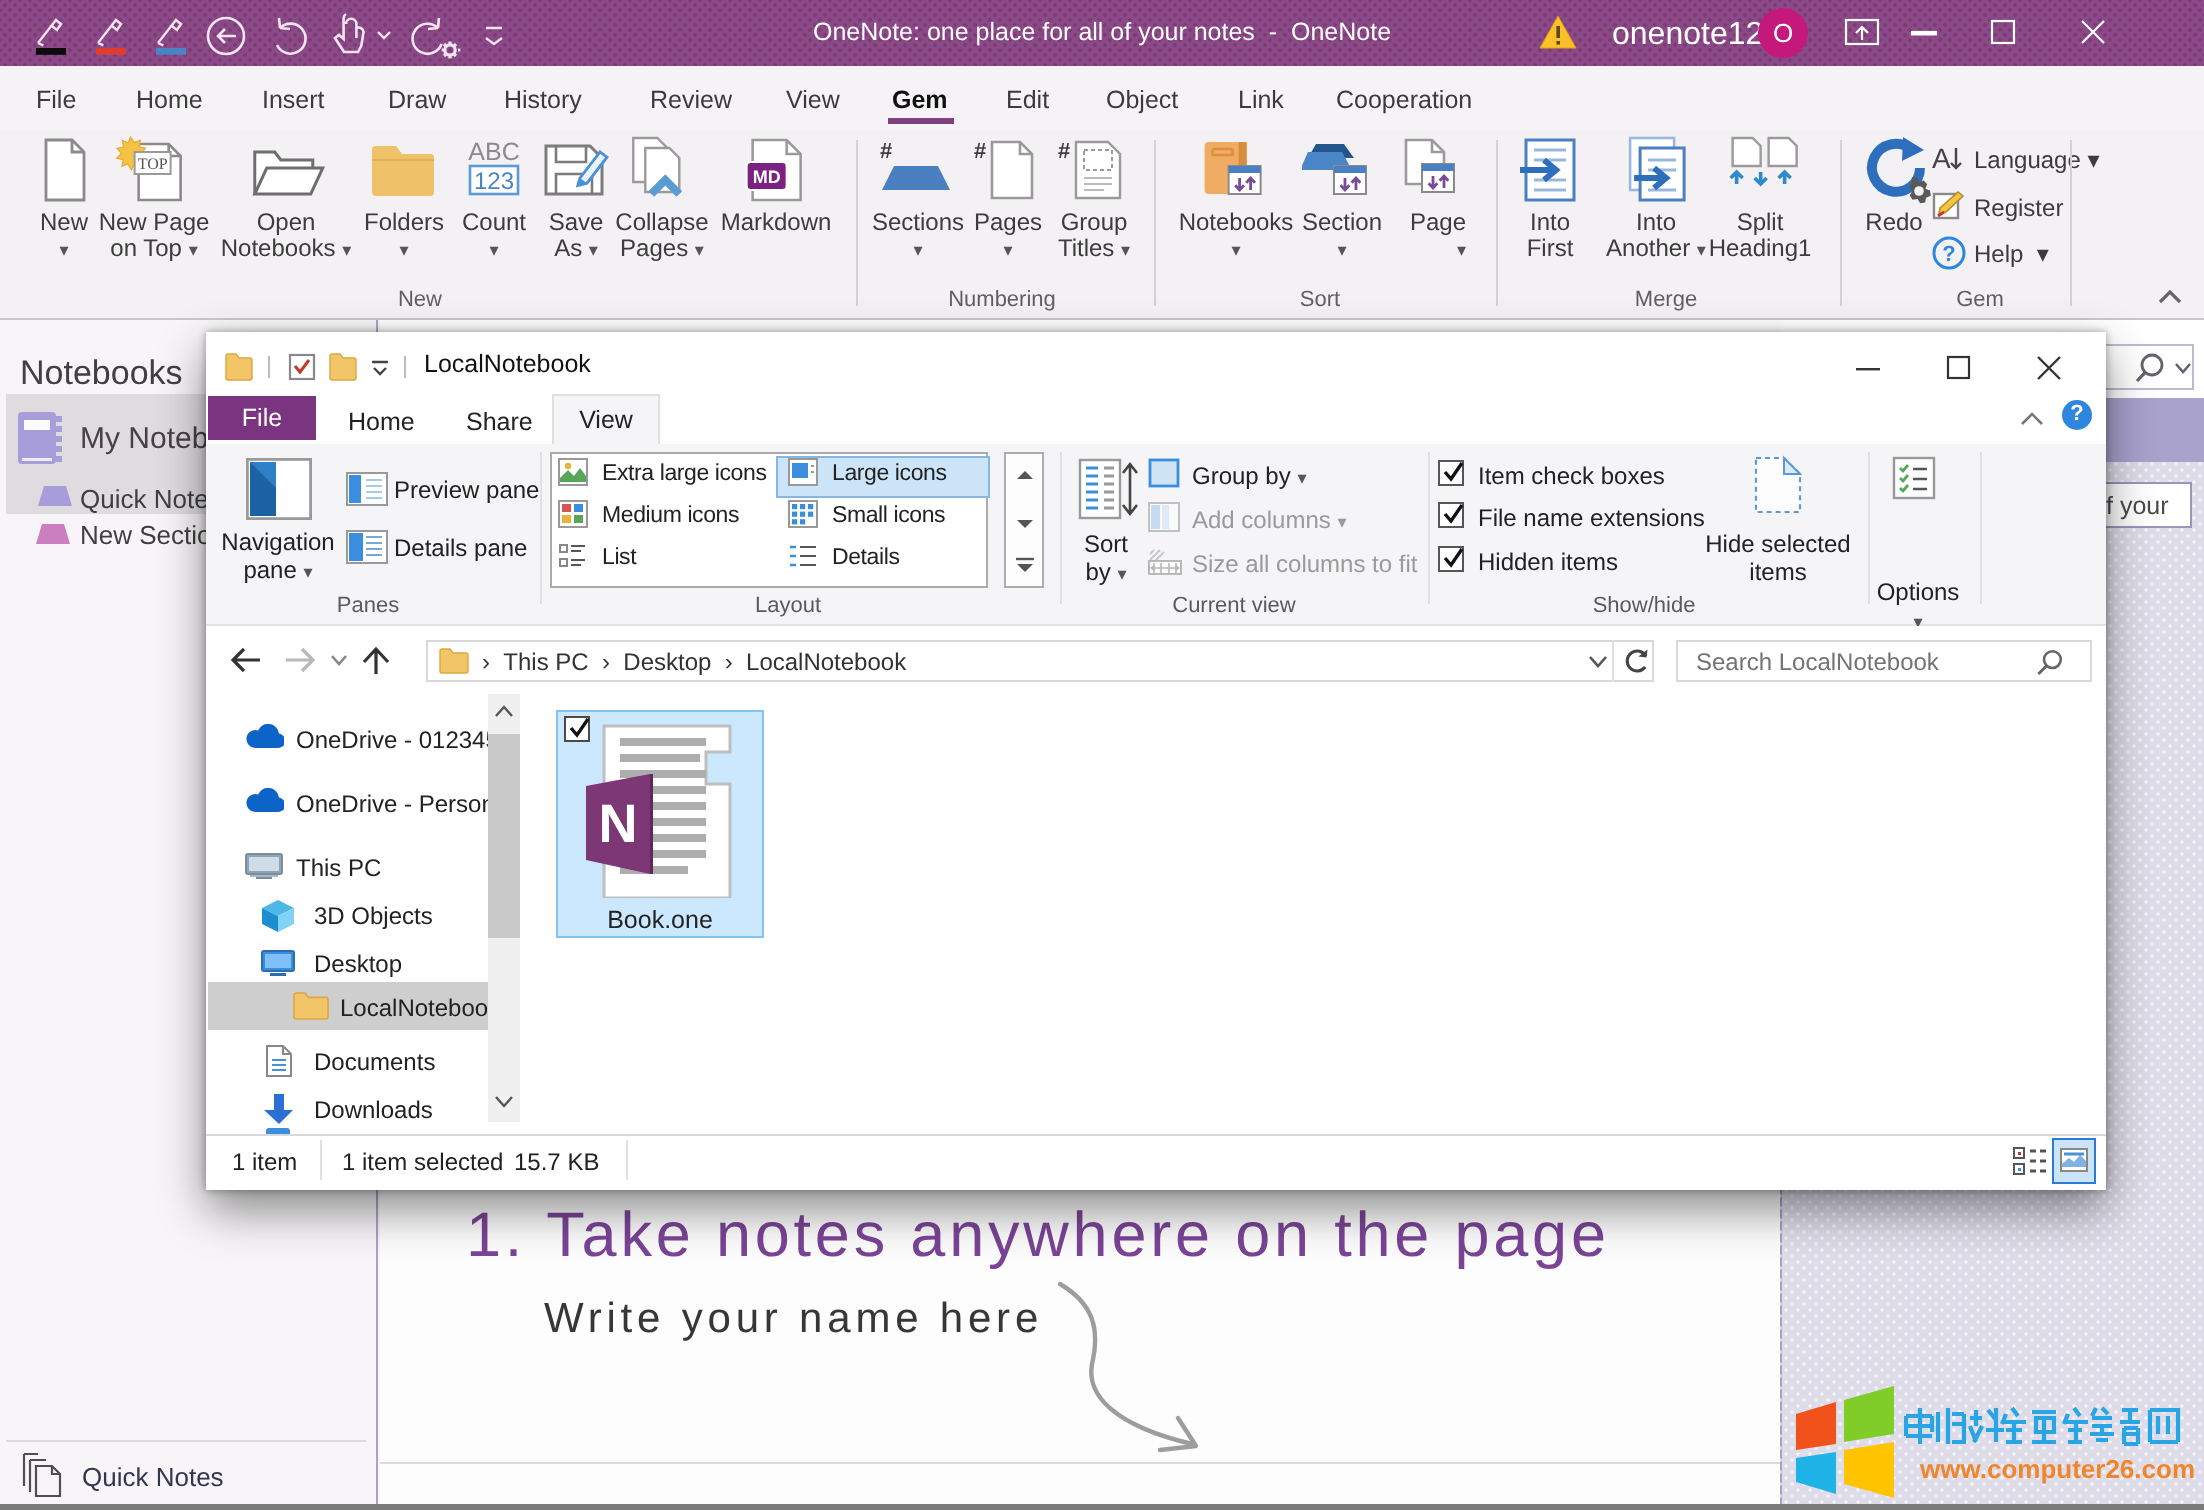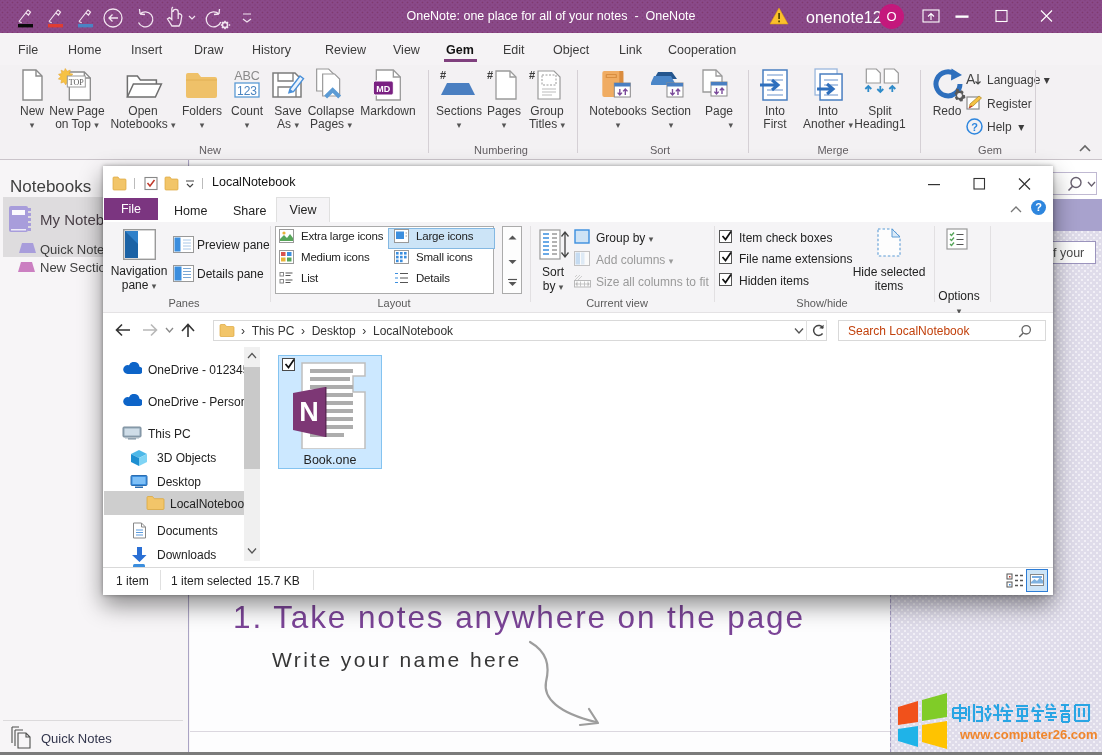--- a/index.html
+++ b/index.html
@@ -602,21 +602,21 @@
   <div class="abs" style="left:138px;top:158px;color:#333;">›&nbsp;&nbsp;This PC&nbsp;&nbsp;›&nbsp;&nbsp;Desktop&nbsp;&nbsp;›&nbsp;&nbsp;LocalNotebook</div>
   <svg class="abs" style="left:690px;top:161px;" width="12" height="8" viewBox="0 0 12 8">
       <path d="M2 1.5 l4 4.5 4-4.5" fill="none" stroke="#555" stroke-width="1.3"></path>
     </svg>
   <div class="abs" style="left:703px;top:154px;width:1px;height:21px;background:#e0e0e0;"></div>
   <svg class="abs" style="left:707px;top:157px;" width="16" height="16" viewBox="0 0 16 16">
       <path d="M12.6 10.5 a5 5 0 1 1 0.4 -5.4" fill="none" stroke="#444" stroke-width="1.5"></path>
       <path d="M13.8 1.8 l-0.6 4 -4-0.6 z" fill="#444"></path>
     </svg>
   <div class="abs" style="left:735px;top:154px;width:208px;height:21px;background:#fff;border:1px solid #d9d9d9;"></div>
-  <div class="abs" style="left:745px;top:158px;color:#c2410c;">Search LocalNotebook</div>
+  <div class="abs" style="left:745px;top:158px;color:#737373;">Search LocalNotebook</div>
   <svg class="abs" style="left:915px;top:158px;" width="14" height="14" viewBox="0 0 14 14">
       <circle cx="8.2" cy="5.8" r="4.2" fill="none" stroke="#666" stroke-width="1.3"></circle>
       <path d="M5.2 9 L1.2 13" stroke="#666" stroke-width="1.5"></path>
     </svg>
 
   <div class="abs" style="left:0;top:181px;width:950px;height:220px;background:#fff;"></div>
 
   <div id="tree" class="abs" style="left:0;top:181px;width:160px;height:220px;">
     <svg class="abs" style="left:19px;top:15px;" width="20" height="14" viewBox="0 0 20 14">
         <path d="M6 12 a4.5 4.5 0 1 1 1-8.8 a5.5 5.5 0 0 1 10.5 1.6 a3.6 3.6 0 0 1 -1 7.2 z" fill="#0d64c8"></path>

